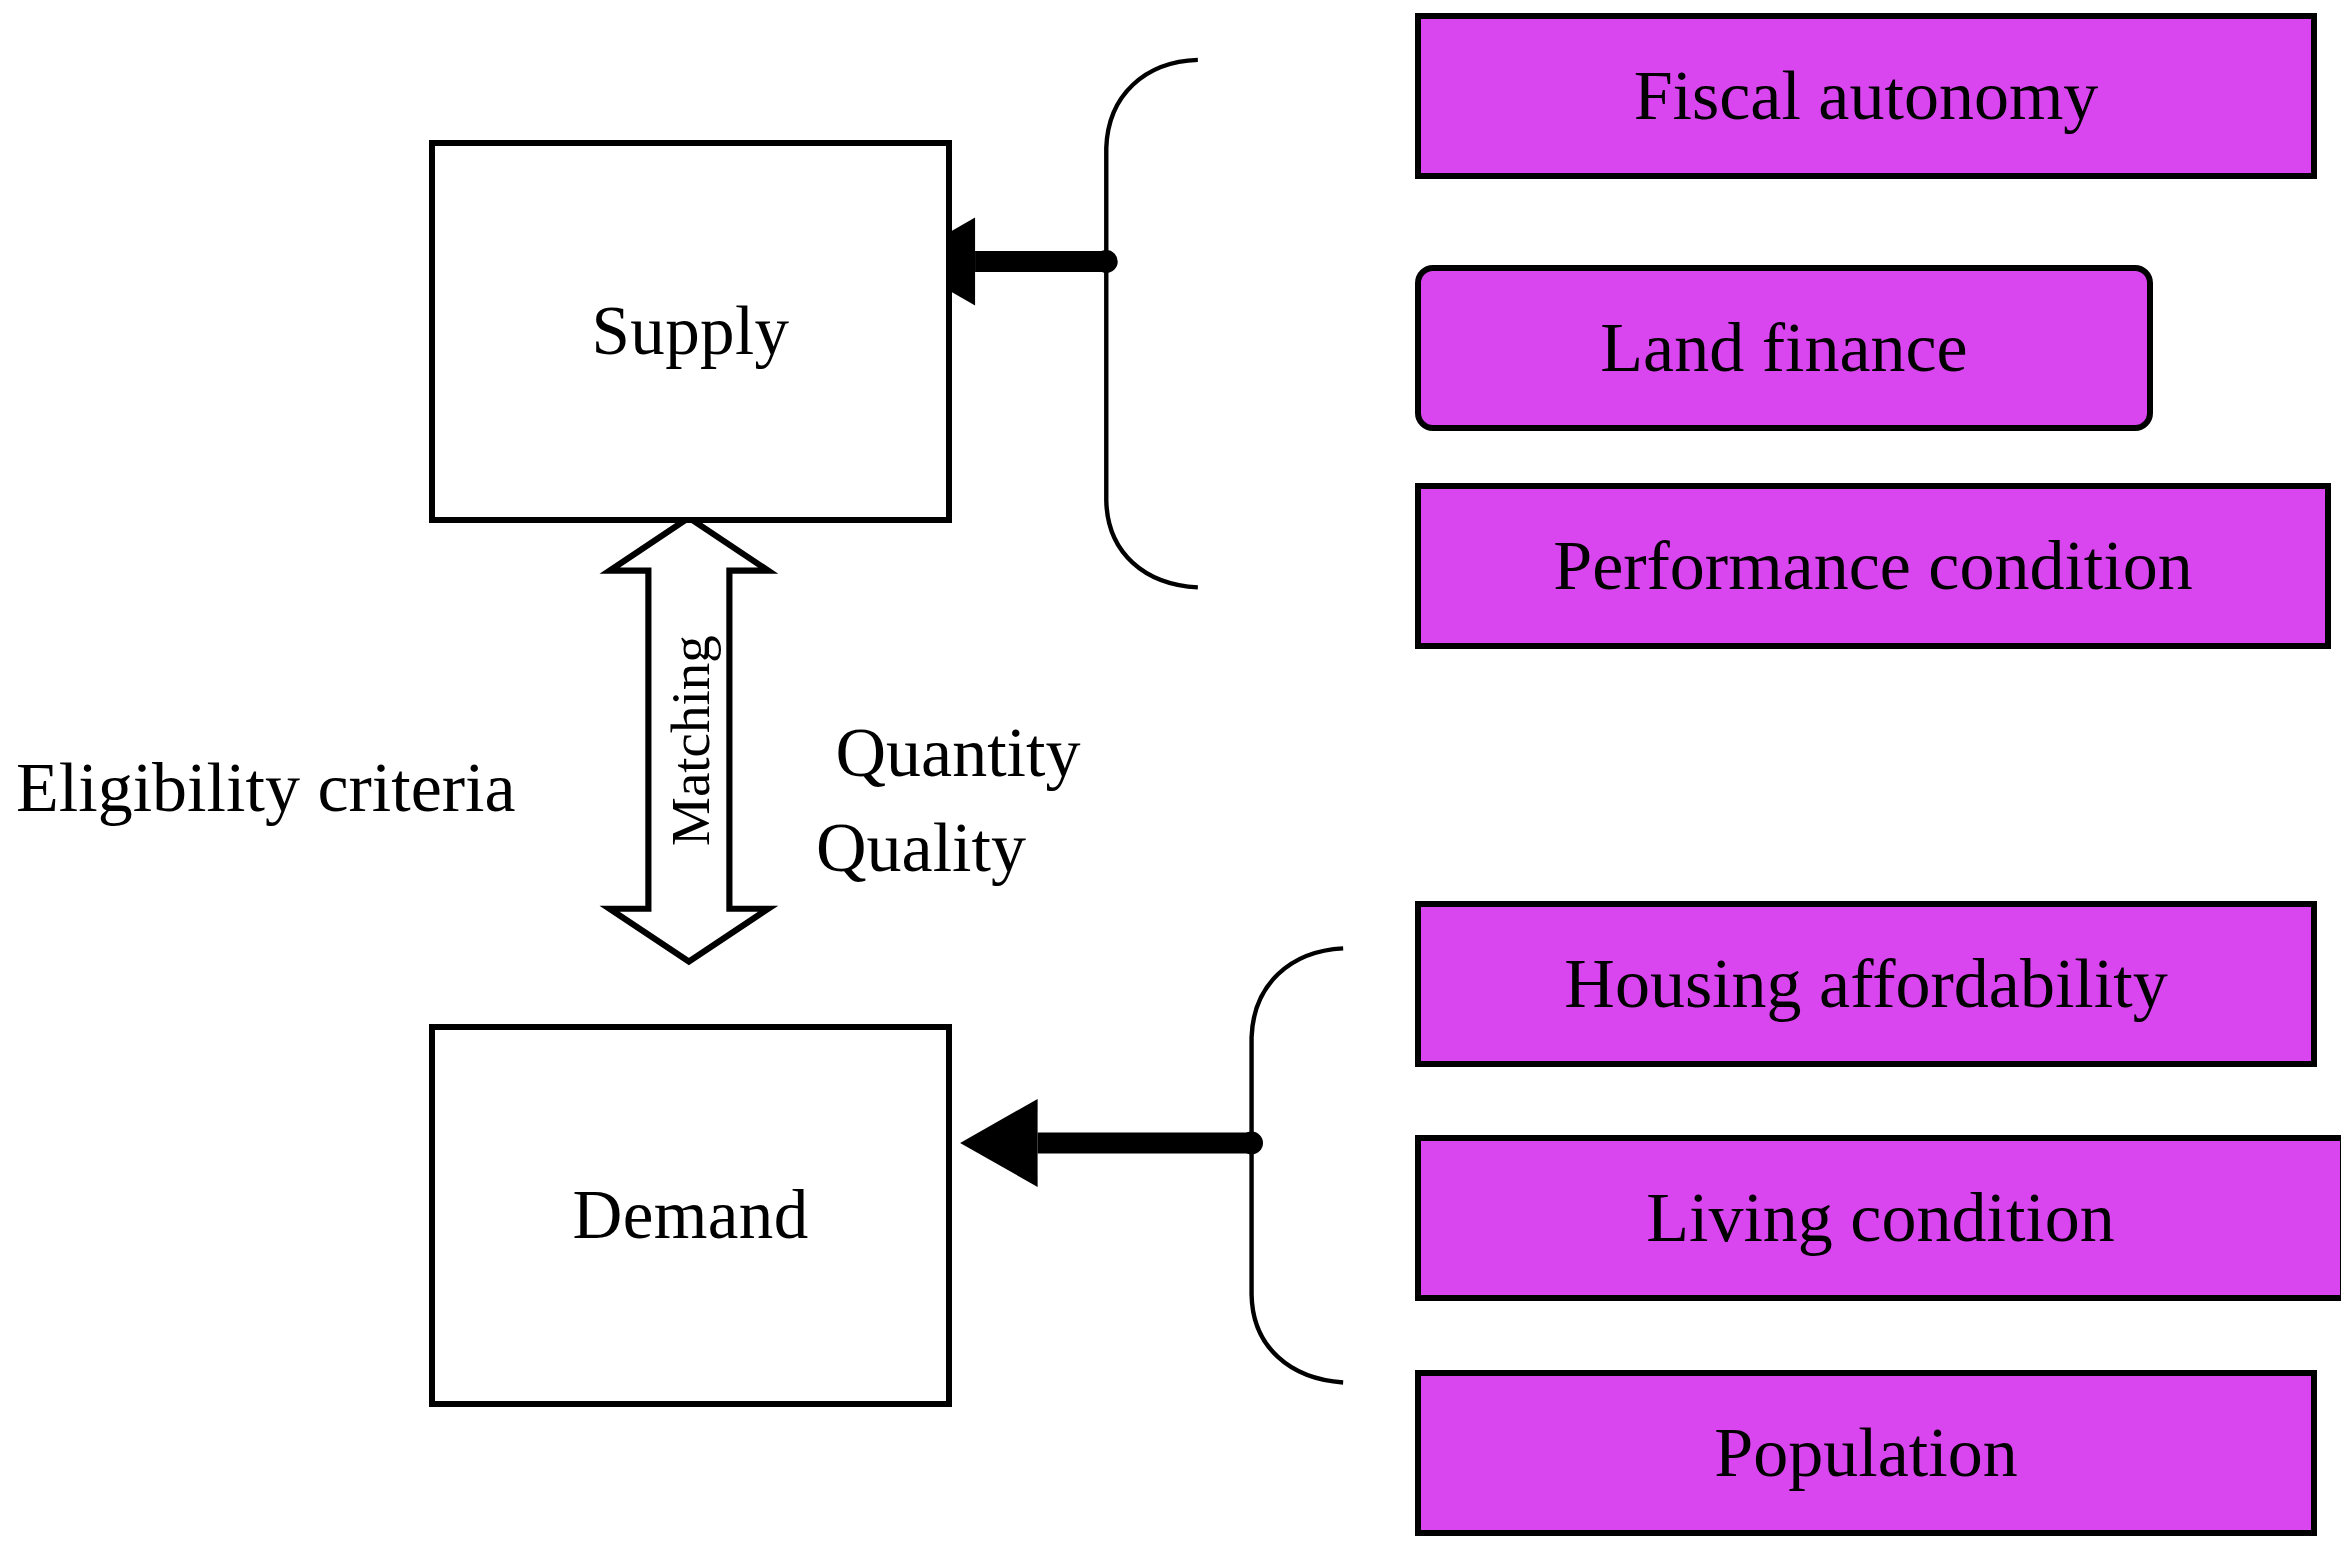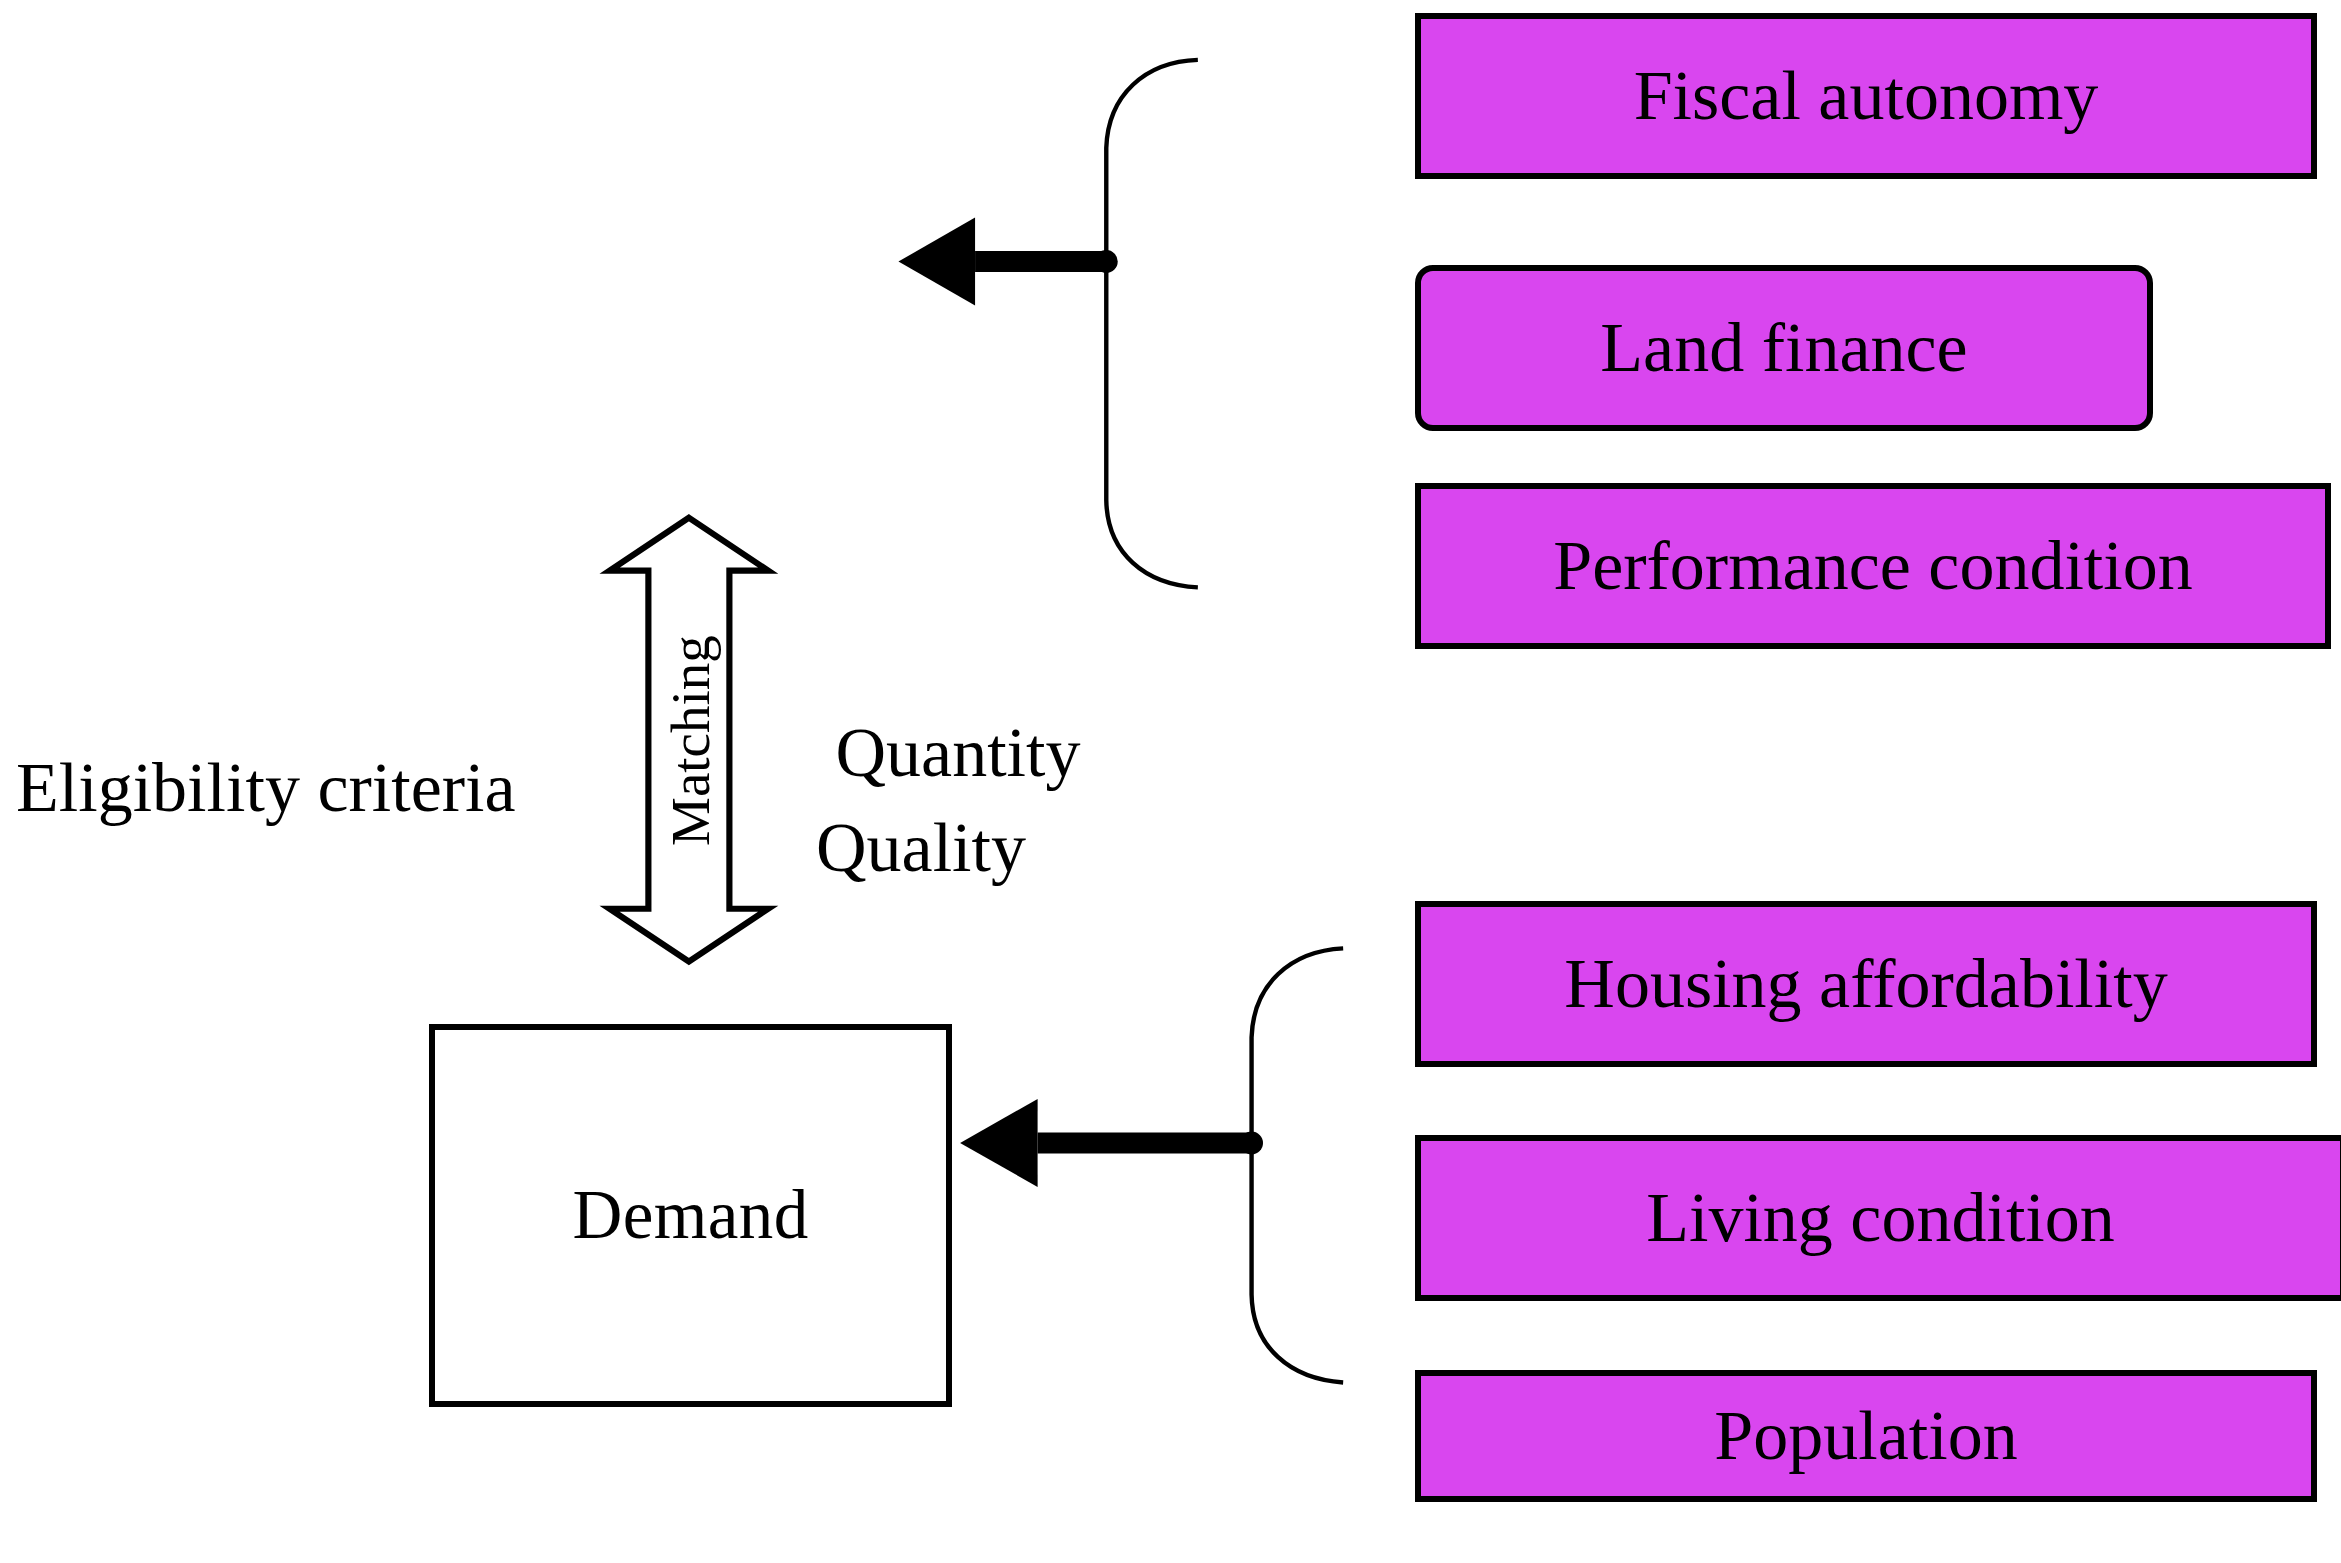--- a/index.html
+++ b/index.html
@@ -116,20 +116,23 @@
             828,1032
             872,1032
             782,1092
             692,1032
             736,1032
             736,648
             692,648" fill="#ffffff" stroke="#000000" stroke-width="7" stroke-linejoin="miter"></polygon>
     </g>
   </svg>
 
+  <div class="node-box" style="left:429px; top:140px; width:523px; height:383px;">
+    <span class="node-label">Supply</span>
+  </div>
 
   <div class="node-box" style="left:429px; top:1024px; width:523px; height:383px;">
     <span class="node-label">Demand</span>
   </div>
 
   <div class="factor-box" style="left:1415px; top:13.2px; width:902px; height:166px;">
     <span class="factor-label">Fiscal autonomy</span>
   </div>
 
   <div class="factor-box" style="left:1415px; top:265px; width:738px; height:166px;border-radius:18px;">
@@ -141,21 +144,21 @@
   </div>
 
   <div class="factor-box" style="left:1415px; top:901px; width:902px; height:166px;">
     <span class="factor-label">Housing affordability</span>
   </div>
 
   <div class="factor-box" style="left:1415px; top:1135px; width:931px; height:166px;">
     <span class="factor-label">Living condition</span>
   </div>
 
-  <div class="factor-box" style="left:1415px; top:1370px; width:902px; height:132px;">
+  <div class="factor-box" style="left:1415px; top:1370px; width:902px; height:166px;">
     <span class="factor-label">Population</span>
   </div>
 
   <div class="free-text" style="left:16px; top:750px;">
     <span>Eligibility criteria</span>
   </div>
 
   <div class="free-text center" style="left:817px; top:715px; width:282px;">
     <span>Quantity</span>
   </div>

